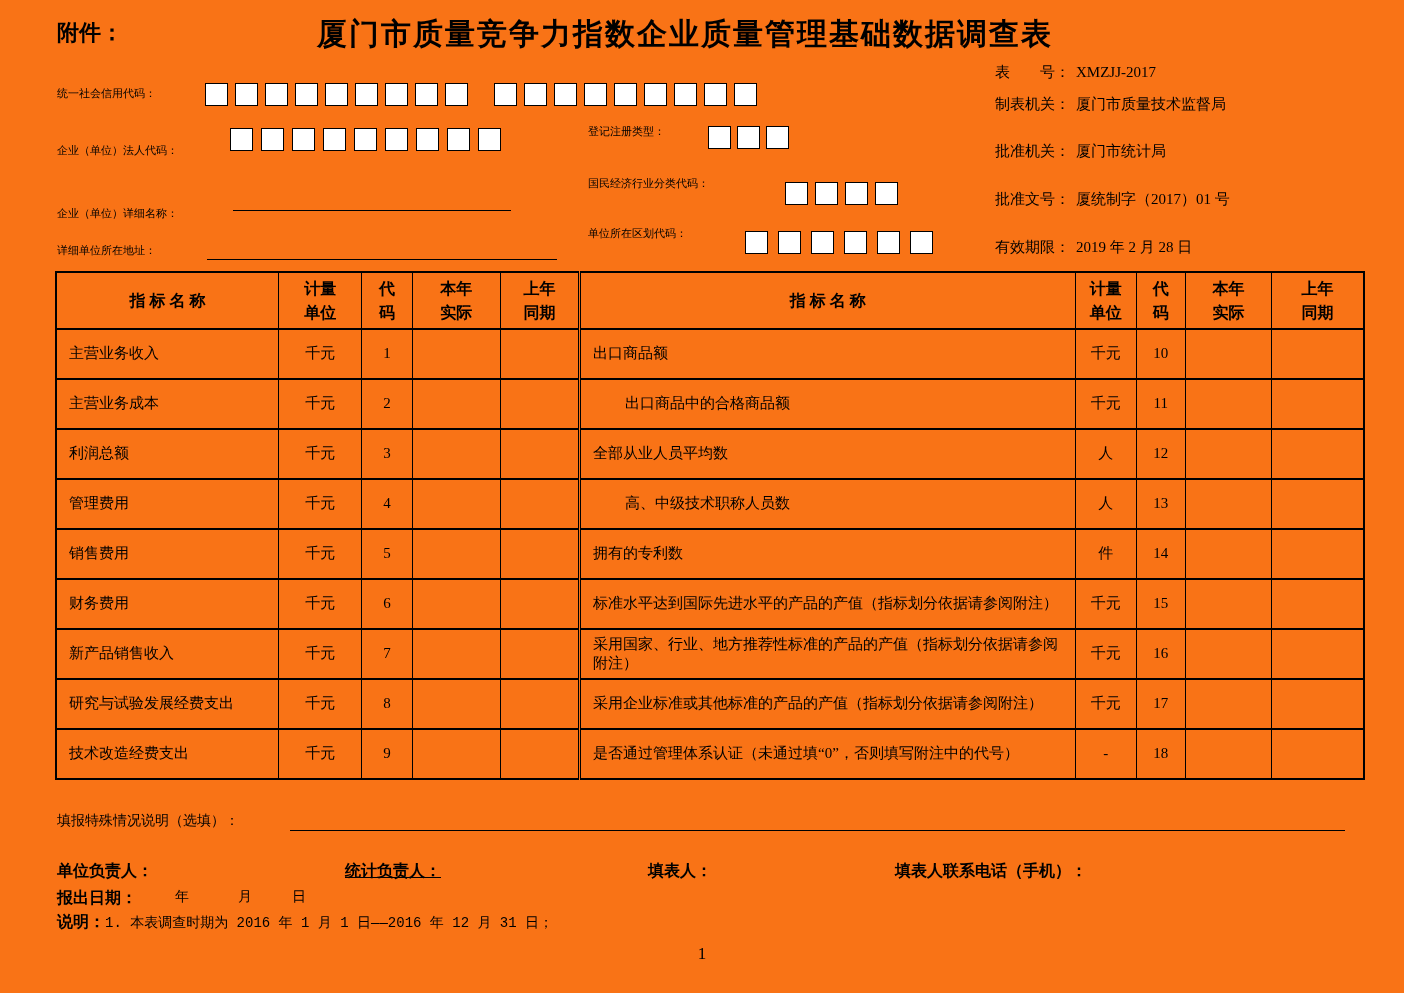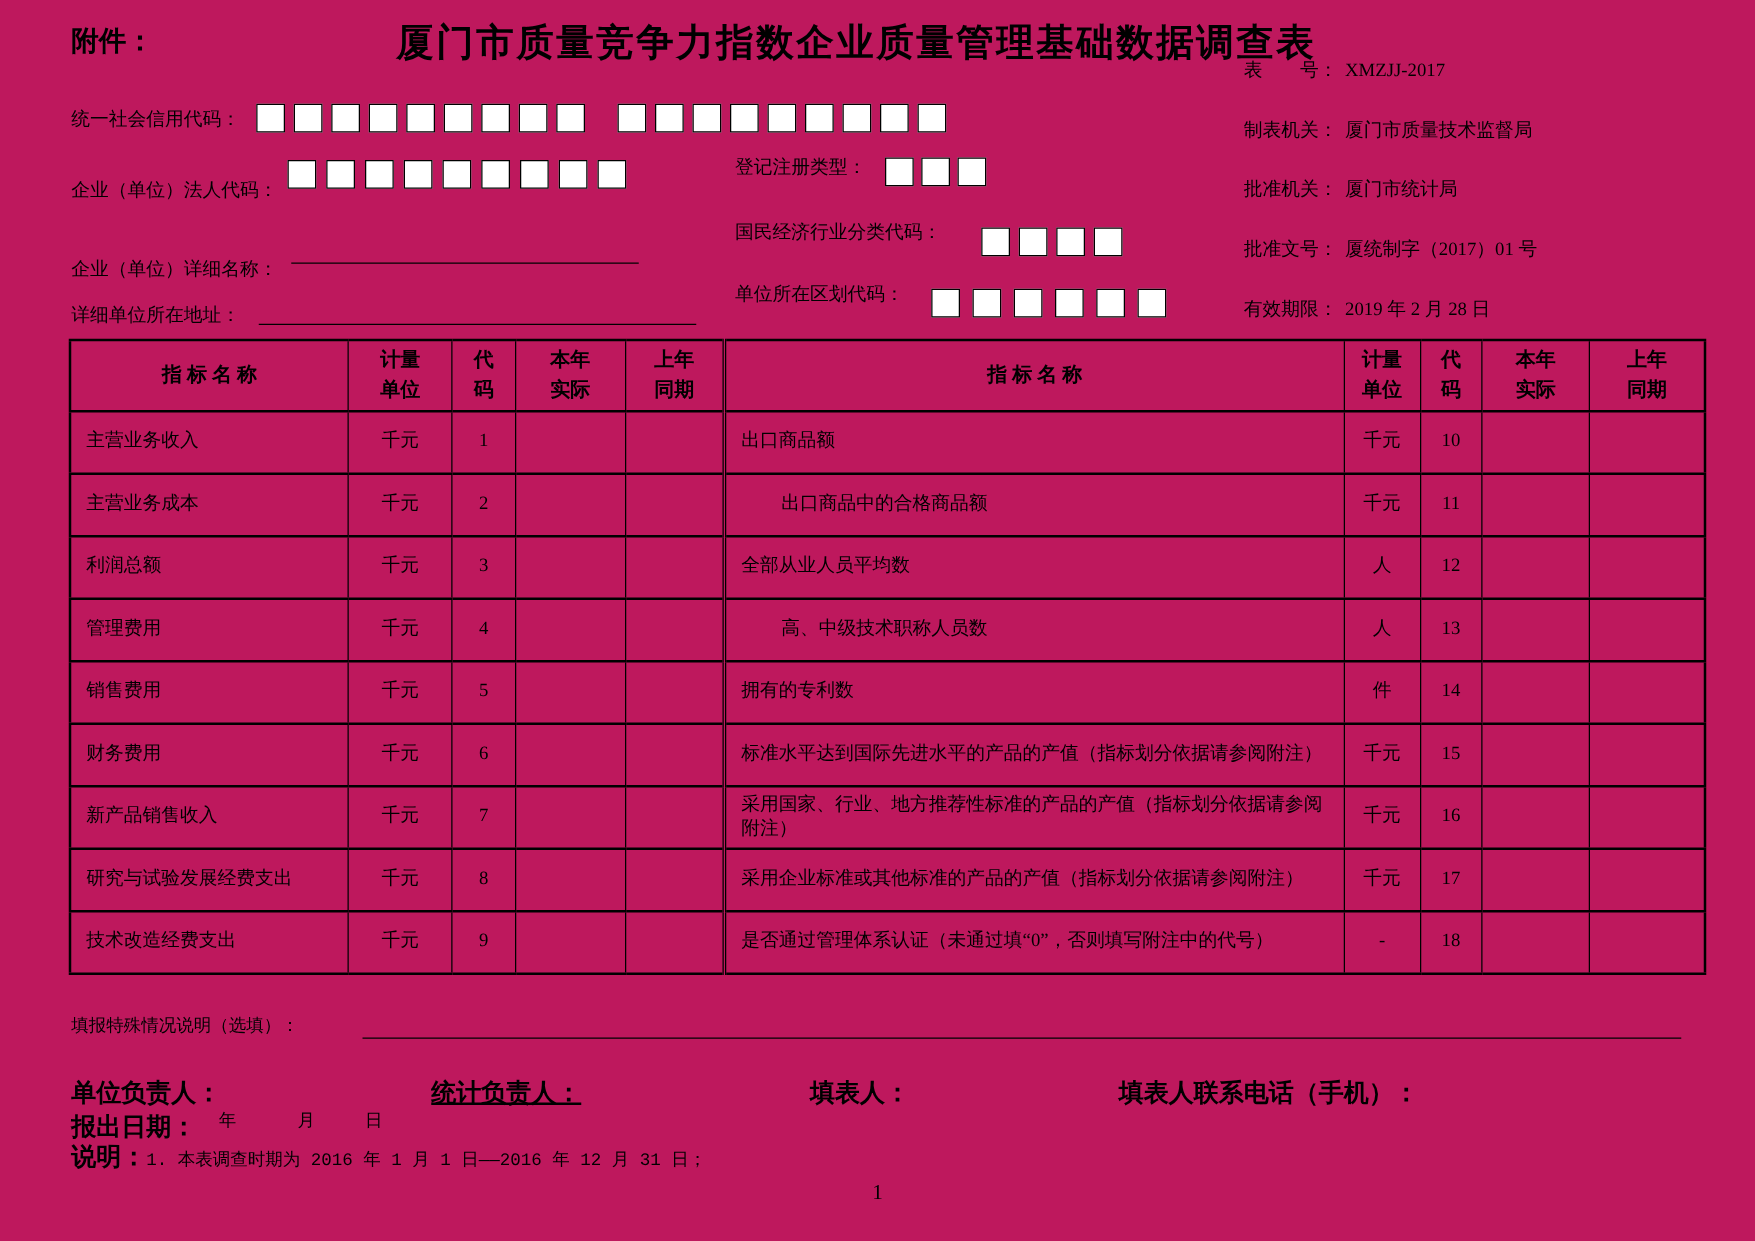--- a/index.html
+++ b/index.html
@@ -1,20 +1,20 @@
 <!DOCTYPE html>
 <html><head>
 <meta charset="utf-8">
 <style>
   html,body{margin:0;padding:0;background:#fff;}
   body{font-family:"Liberation Serif","DejaVu Serif",serif;color:#000;}
-  #page{position:relative;width:1404px;height:993px;background:#be185d;overflow:hidden;}
+  #page{position:relative;width:1404px;height:993px;background:#f97316;overflow:hidden;}
 
   .abs{position:absolute;}
-  .lbl{font-size:15px;white-space:nowrap;}
+  .lbl{font-size:11px;white-space:nowrap;}
 
   
   #attach{left:57px;top:18px;font-size:22px;font-weight:bold;}
   #title{left:280px;top:14px;width:810px;text-align:center;font-size:30px;font-weight:bold;letter-spacing:2px;white-space:nowrap;}
 
   
   .boxrow{display:flex;align-items:center;gap:7px;}
   .cbox{display:inline-block;width:21px;height:21px;border:1.5px solid #000;background:#fff;flex:0 0 auto;}
   .groupgap{width:12px;flex:0 0 auto;}
 
@@ -30,21 +30,21 @@
   #main-table th,#main-table td{border:1px solid #000;border-top-width:2px;border-bottom-width:2px;vertical-align:middle;overflow:hidden;}
   #main-table th{font-size:16px;font-weight:bold;text-align:center;white-space:pre-line;line-height:1.45;height:55px;padding:0 2px;}
   #main-table td{font-size:15px;line-height:1.3;padding:2px 6px;}
   #main-table tr.body-row{height:50px;}
   #main-table td.name{text-align:left;padding-left:12px;padding-right:10px;}
   #main-table td.indent{padding-left:44px;}
   #main-table td.unit,#main-table td.code{text-align:center;padding:2px 2px;}
   #main-table th.dsep,#main-table td.dsep{border-left:3px double #000;}
 
   
-  .foot-bold{font-size:20px;font-weight:bold;white-space:nowrap;}
+  .foot-bold{font-size:16px;font-weight:bold;white-space:nowrap;}
   .foot-reg{font-size:14px;white-space:nowrap;}
   #page-num{left:0;top:944px;width:1404px;text-align:center;font-size:17px;}
 </style>
 </head>
 <body>
 
 <div id="page">
 
   <div id="attach" class="abs">附件：</div>
   <div id="title" class="abs">厦门市质量竞争力指数企业质量管理基础数据调查表</div>
@@ -113,21 +113,21 @@
   <div class="abs lbl" style="left:588px;top:226px;">单位所在区划代码：</div>
   <div class="abs boxrow" style="left:745px;top:231px;gap:10px;">
       <span class="cbox"></span>
       <span class="cbox"></span>
       <span class="cbox"></span>
       <span class="cbox"></span>
       <span class="cbox"></span>
       <span class="cbox"></span>
     </div>
 
-  <div class="info-line" style="top:47px;"><span>表　　号：</span><span class="v">XMZJJ-2017</span></div>
+  <div class="info-line" style="top:63px;"><span>表　　号：</span><span class="v">XMZJJ-2017</span></div>
   <div class="info-line" style="top:95px;"><span>制表机关：</span><span class="v">厦门市质量技术监督局</span></div>
   <div class="info-line" style="top:142px;"><span>批准机关：</span><span class="v">厦门市统计局</span></div>
   <div class="info-line" style="top:190px;"><span>批准文号：</span><span class="v">厦统制字（2017）01 号</span></div>
   <div class="info-line" style="top:238px;"><span>有效期限：</span><span class="v">2019 年 2 月 28 日</span></div>
 
   <table id="main-table">
     <colgroup>
       <col style="width:222px">
         <col style="width:83px">
         <col style="width:50px">

